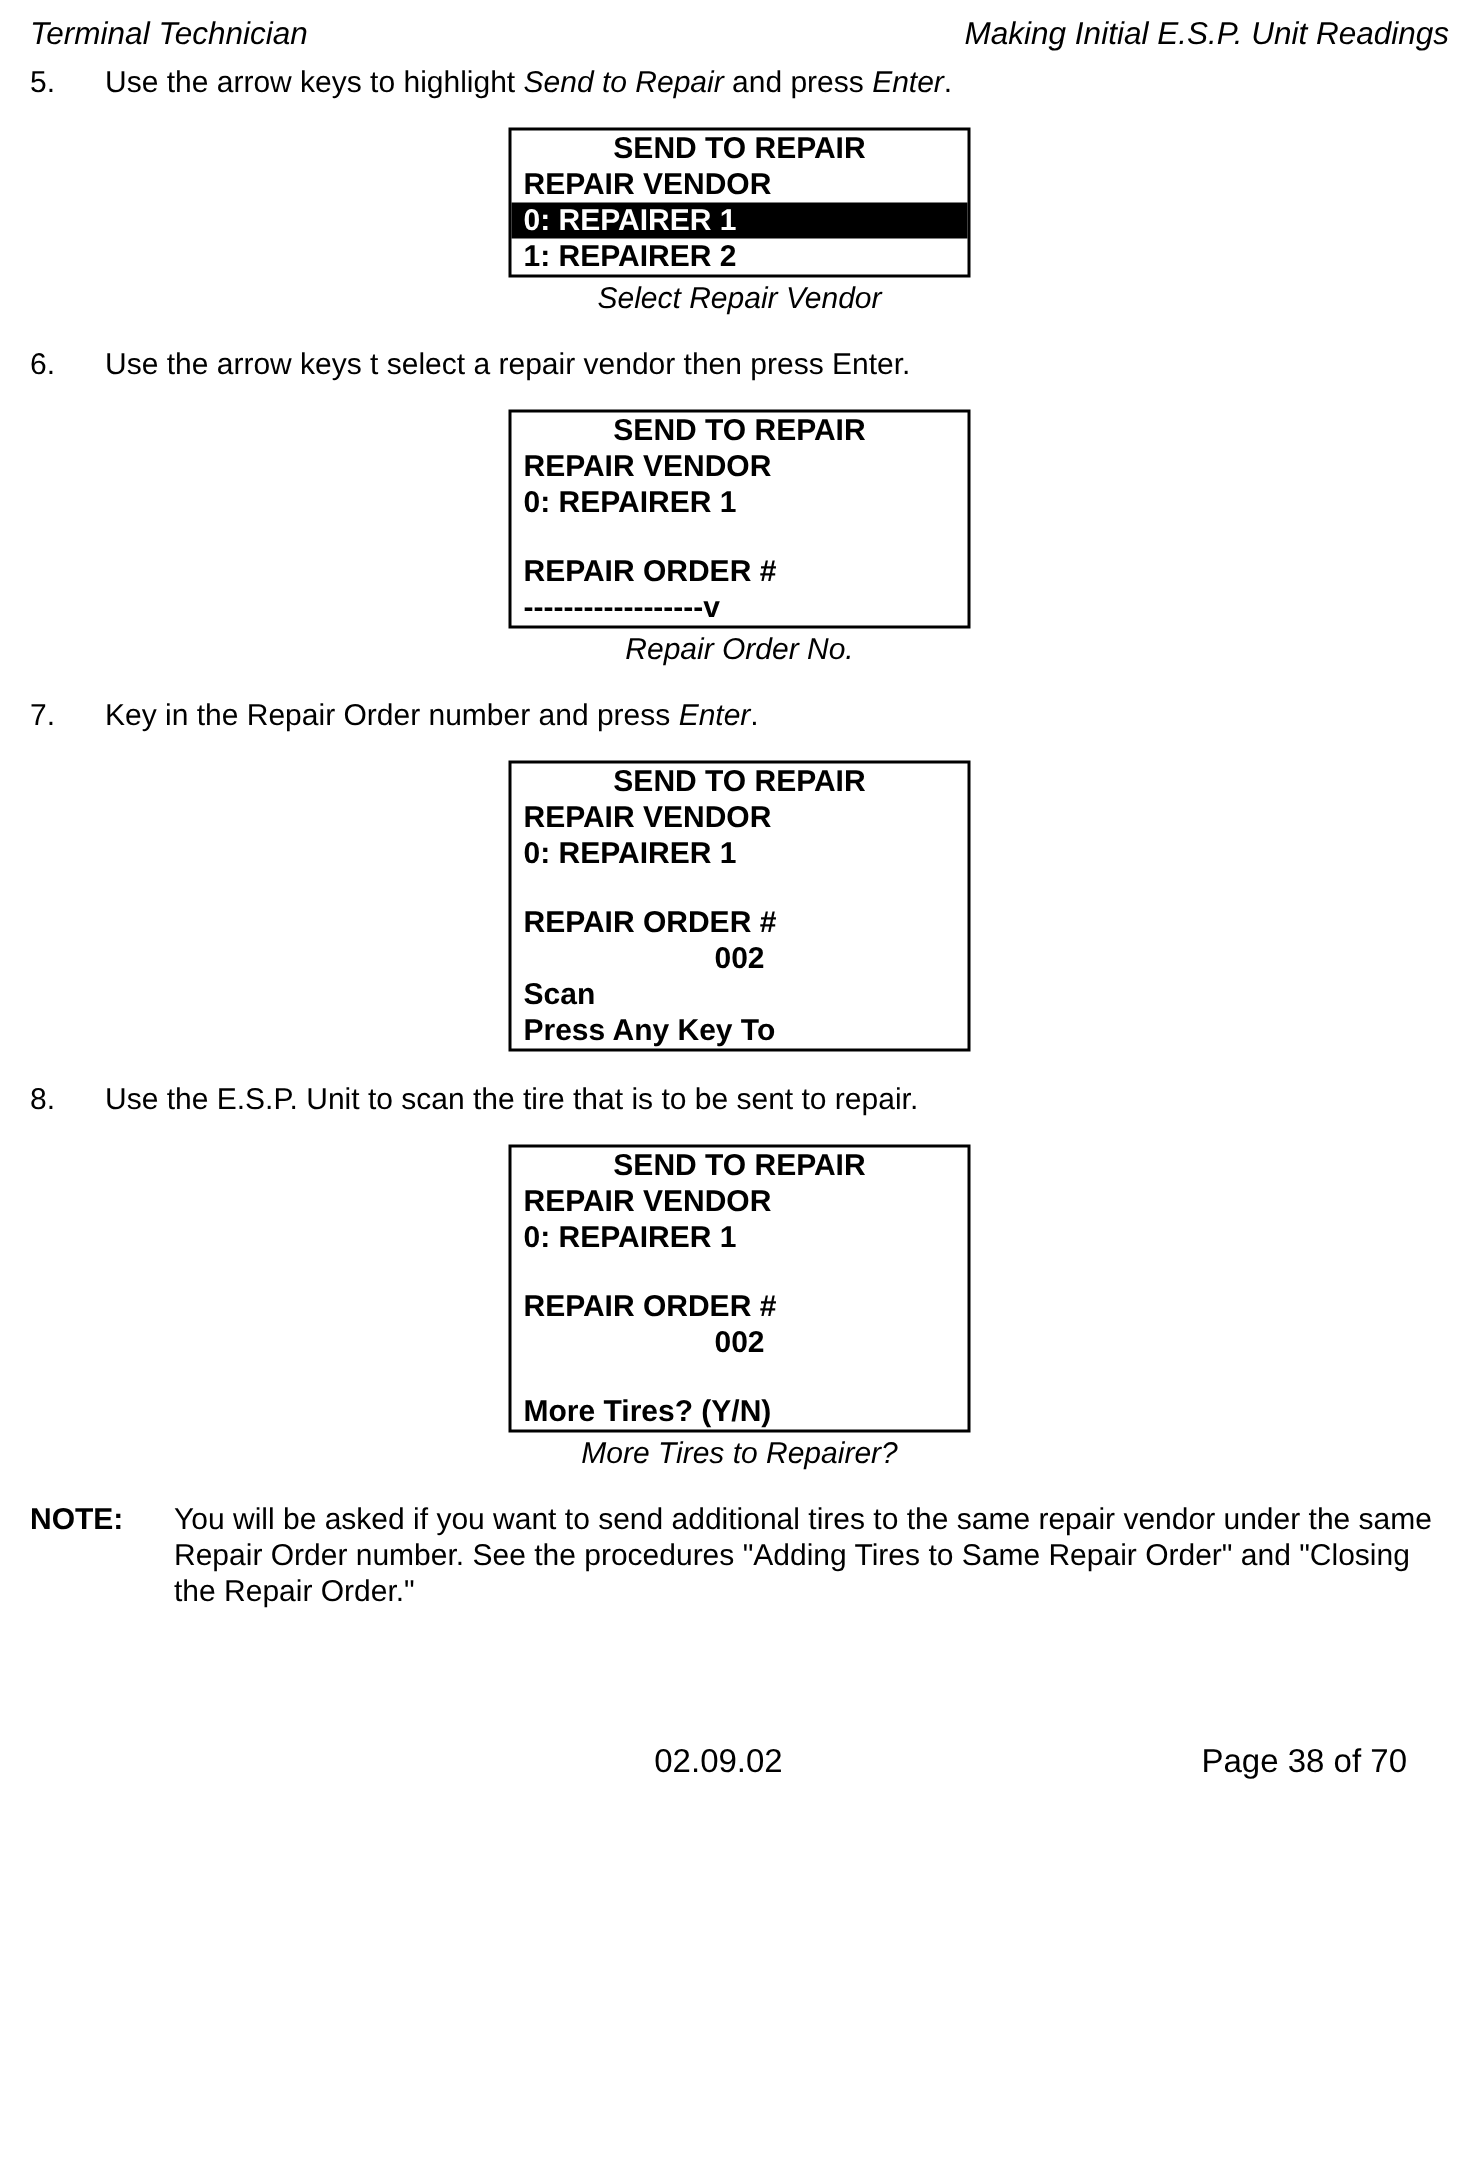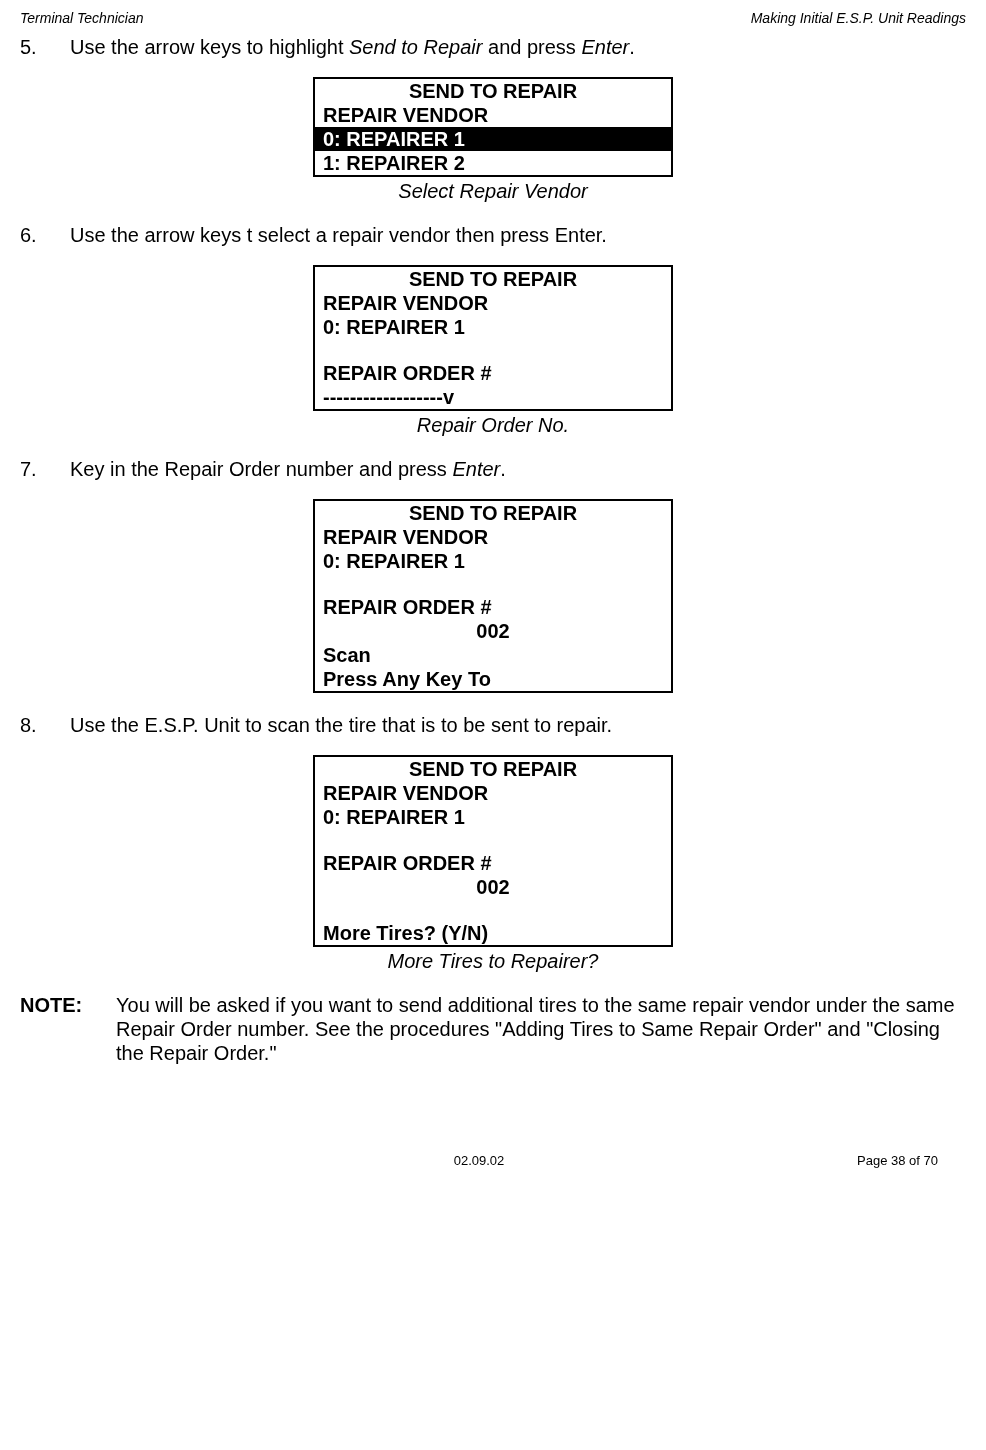--- a/index.html
+++ b/index.html
@@ -8,21 +8,21 @@
     margin: 0;
     padding: 10px 20px 10px 20px;
     width: 946px;
     color: #000;
     line-height: 1.2;
   }
   .header-row {
     display: flex;
     justify-content: space-between;
     font-style: italic;
-    font-size: 14px;
+    font-size: 21px;
     margin-bottom: 8px;
   }
   .step {
     display: flex;
     margin-top: 4px;
     margin-bottom: 18px;
   }
   .step-num {
     width: 50px;
     flex-shrink: 0;
@@ -35,21 +35,21 @@
     width: 100%;
     display: flex;
     flex-direction: column;
     align-items: center;
     margin-bottom: 20px;
   }
   .screen {
     border: 2px solid #000;
     font-weight: bold;
     font-size: 20px;
-    width: 360px;
+    width: 308px;
     box-sizing: border-box;
   }
   .scr-title {
     text-align: center;
     font-weight: bold;
     padding: 0 8px;
   }
   .scr-line {
     padding: 0 8px;
   }
@@ -77,21 +77,21 @@
     font-weight: bold;
     width: 96px;
     flex-shrink: 0;
   }
   .note-text {
     flex: 1;
   }
   .footer {
     display: flex;
     justify-content: space-between;
-    font-size: 13px;
+    font-size: 22px;
     margin-top: 88px;
     padding: 0 28px 0 0;
   }
   .footer-left { flex:1; }
   .footer-center { flex:1; text-align:center; }
   .footer-right { flex:1; text-align:right; }
   .blank { height: 22px; }
 </style>
 </head>
 <body>

